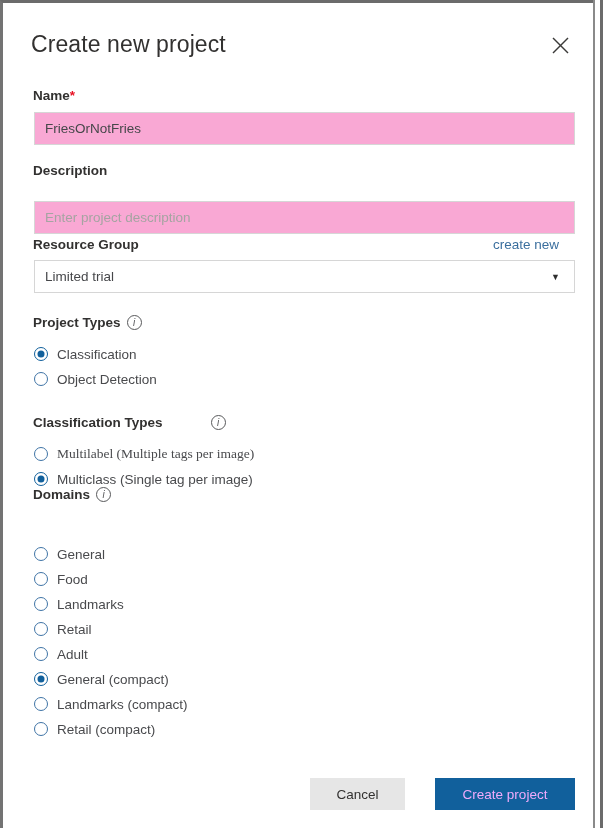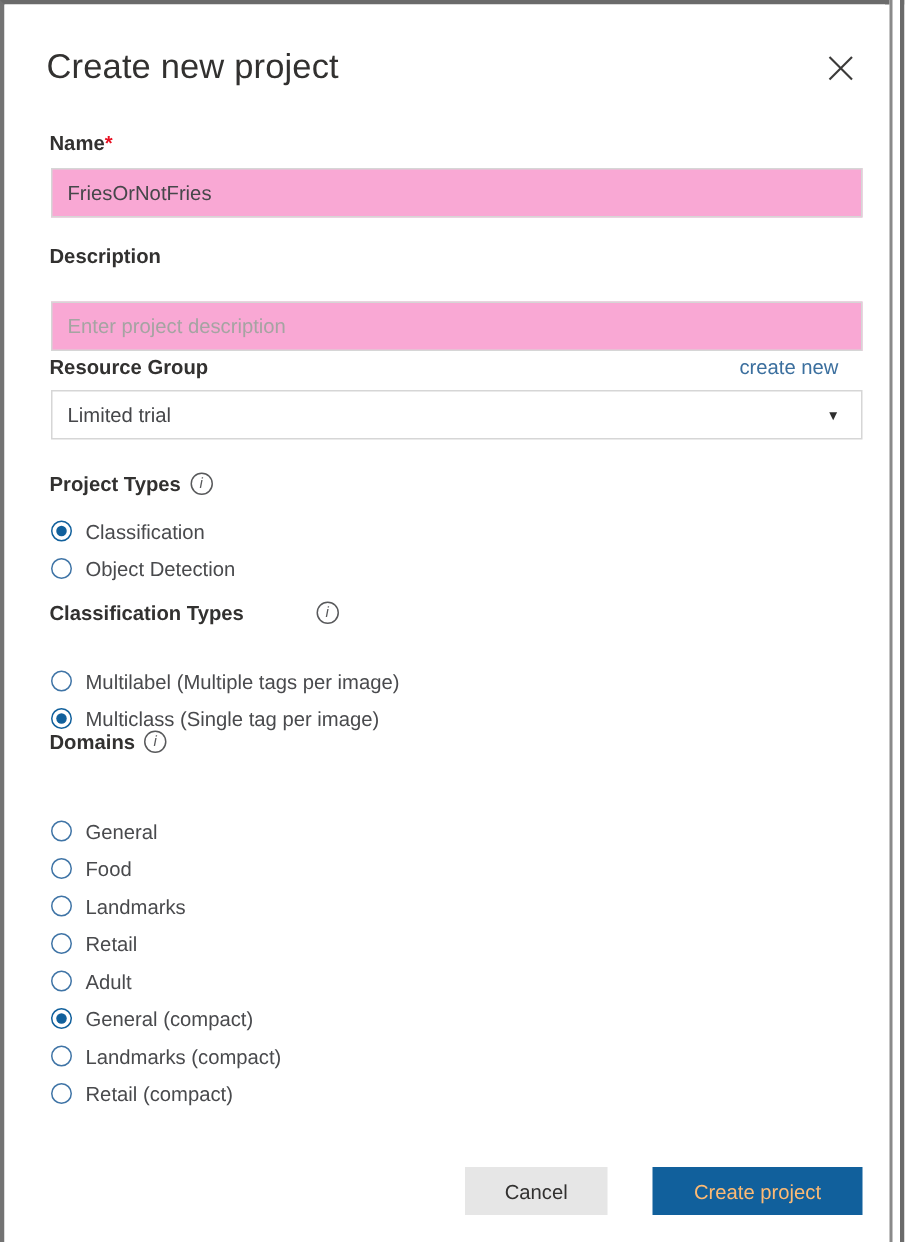--- a/index.html
+++ b/index.html
@@ -202,21 +202,21 @@
     top: 775px;
     width: 95px;
     background: #e6e6e6;
     color: #323130;
   }
   .btn-primary {
     left: 432px;
     top: 775px;
     width: 140px;
     background: #11609c;
-    color: #fdba74;
+    color: #f0abfc;
   }
 </style>
 </head>
 <body>
 
 <div id="viewport">
   <div id="right-edge"></div>
 
   <div id="panel">
 
@@ -250,25 +250,25 @@
     </div>
     <div class="radio-row checked" style="top:341px;">
       <span class="radio-mark"></span>
       <span class="radio-label">Classification</span>
     </div>
     <div class="radio-row" style="top:366px;">
       <span class="radio-mark"></span>
       <span class="radio-label">Object Detection</span>
     </div>
 
-    <div class="group-head" style="top:398px;gap:48px;">
+    <div class="group-head" style="top:412px;gap:48px;">
       <span>Classification Types</span>
       <span class="info-icon">i</span>
     </div>
-    <div class="radio-row" style="top:441px;">
+    <div class="radio-row" style="top:441px;font-family:Liberation Serif, serif;">
       <span class="radio-mark"></span>
       <span class="radio-label">Multilabel (Multiple tags per image)</span>
     </div>
     <div class="radio-row checked" style="top:466px;">
       <span class="radio-mark"></span>
       <span class="radio-label">Multiclass (Single tag per image)</span>
     </div>
 
     <div class="group-head" style="top:484px;">
       <span>Domains</span>

